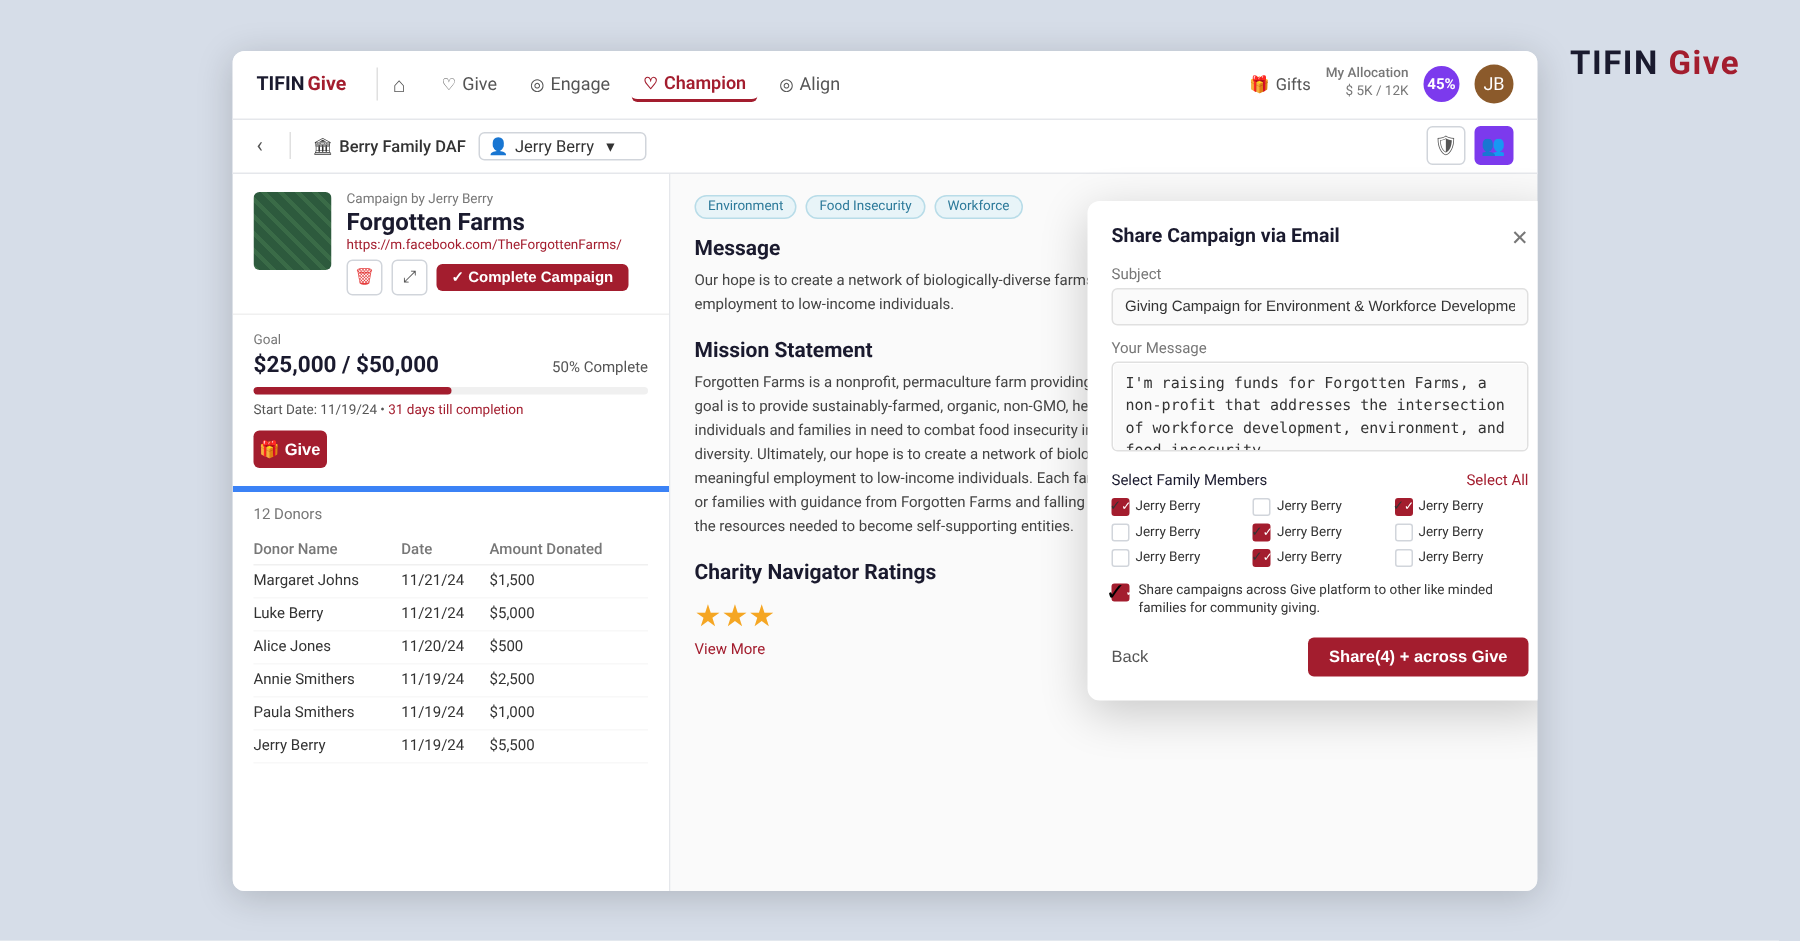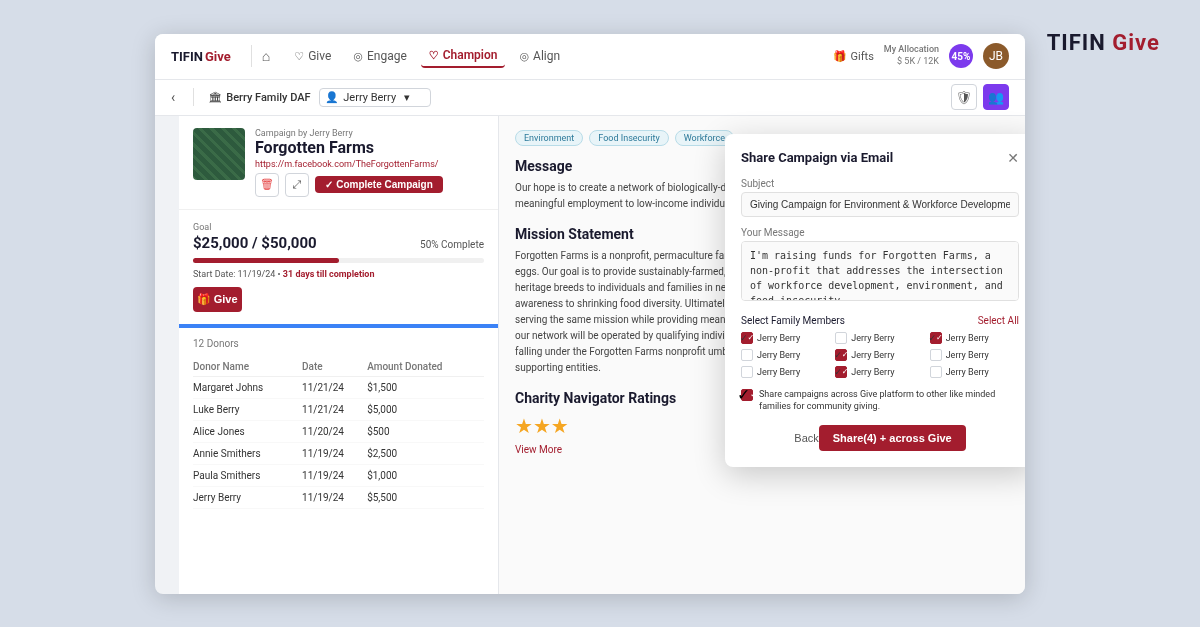--- a/index.html
+++ b/index.html
@@ -199,26 +199,25 @@
 
     
     .content-area {
       display: flex;
       height: calc(560px - 82px);
       overflow: hidden;
     }
 
     
     .left-panel {
-      width: 320px;
+      width: 292px;
       background: #fff;
       border-right: 1px solid #e5e7eb;
       overflow-y: auto;
       flex-shrink: 0;
-      margin-left: 24px;
     }
 
     
     .campaign-header {
       padding: 12px 14px;
       border-bottom: 1px solid #f0f0f0;
       display: flex;
       align-items: flex-start;
       gap: 10px;
     }
@@ -300,21 +299,21 @@
       background: #a31d2e;
       height: 5px;
       border-radius: 3px;
       width: 50%;
     }
     .goal-dates {
       font-size: 9px;
       color: #555;
       margin-bottom: 8px;
     }
-    .days-left { color: #a31d2e; font-weight: 700; }
+    .days-left { color: #a31d2e; font-weight: 400; }
     .give-btn {
       background: #a31d2e;
       color: white;
       font-size: 11px;
       font-weight: 600;
       padding: 6px 4px;
       border-radius: 4px;
       border: none;
       cursor: pointer;
       display: flex;
@@ -489,21 +488,21 @@
     .share-platforms {
       display: flex;
       align-items: flex-start;
       gap: 6px;
       margin-bottom: 12px;
     }
     .share-platforms .checkbox { margin-top: 1px; }
     .share-platforms-text { font-size: 9px; color: #333; line-height: 1.4; }
     .modal-footer {
       display: flex;
-      justify-content: center;
+      justify-content: space-between;
       align-items: center;
     }
     .back-link {
       font-size: 11px;
       color: #555;
       cursor: pointer;
       background: none;
       border: none;
     }
     .share-btn-primary {

